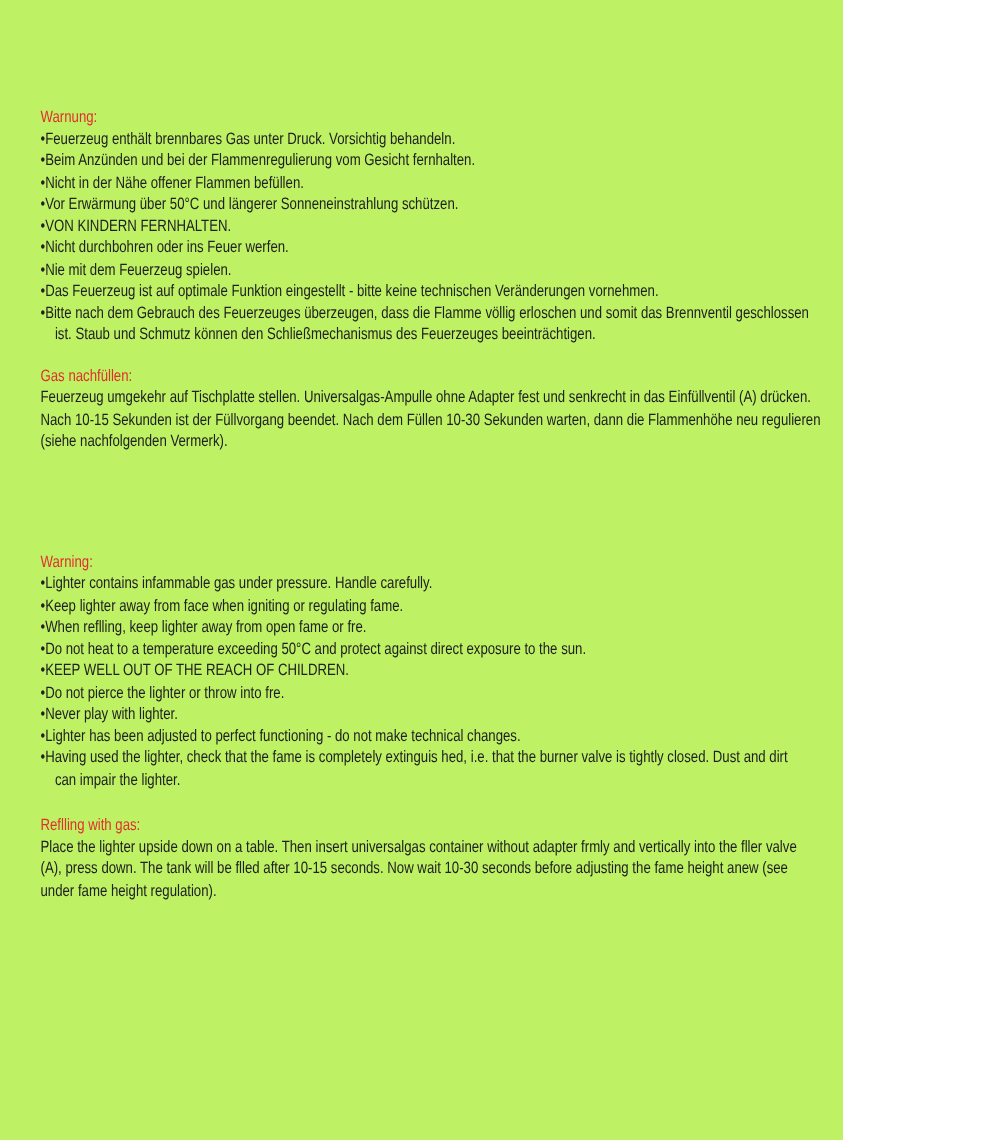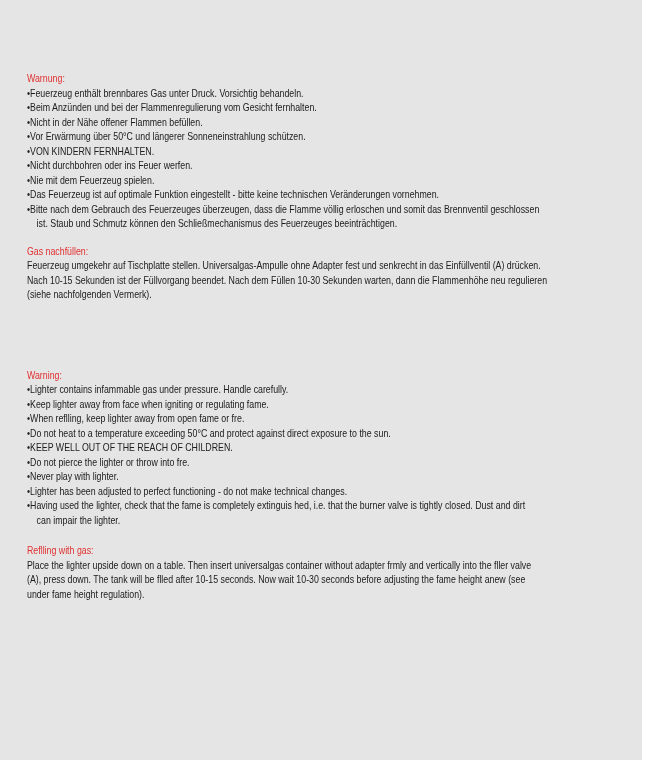--- a/index.html
+++ b/index.html
@@ -7,23 +7,23 @@
     padding: 0;
     background: #ffffff;
   }
   body {
     width: 658px;
     height: 760px;
     overflow: hidden;
   }
   .sheet {
     position: relative;
-    width: 642px;
+    width: 562px;
     height: 760px;
-    background: #e5e5e5;
+    background: #bef264;
     font-family: "Liberation Sans", sans-serif;
     color: #202020;
   }
   .content {
     position: absolute;
     left: 27px;
     top: 71px;
     width: 760px;              
     transform: scaleX(0.80);   
     transform-origin: 0 0;

